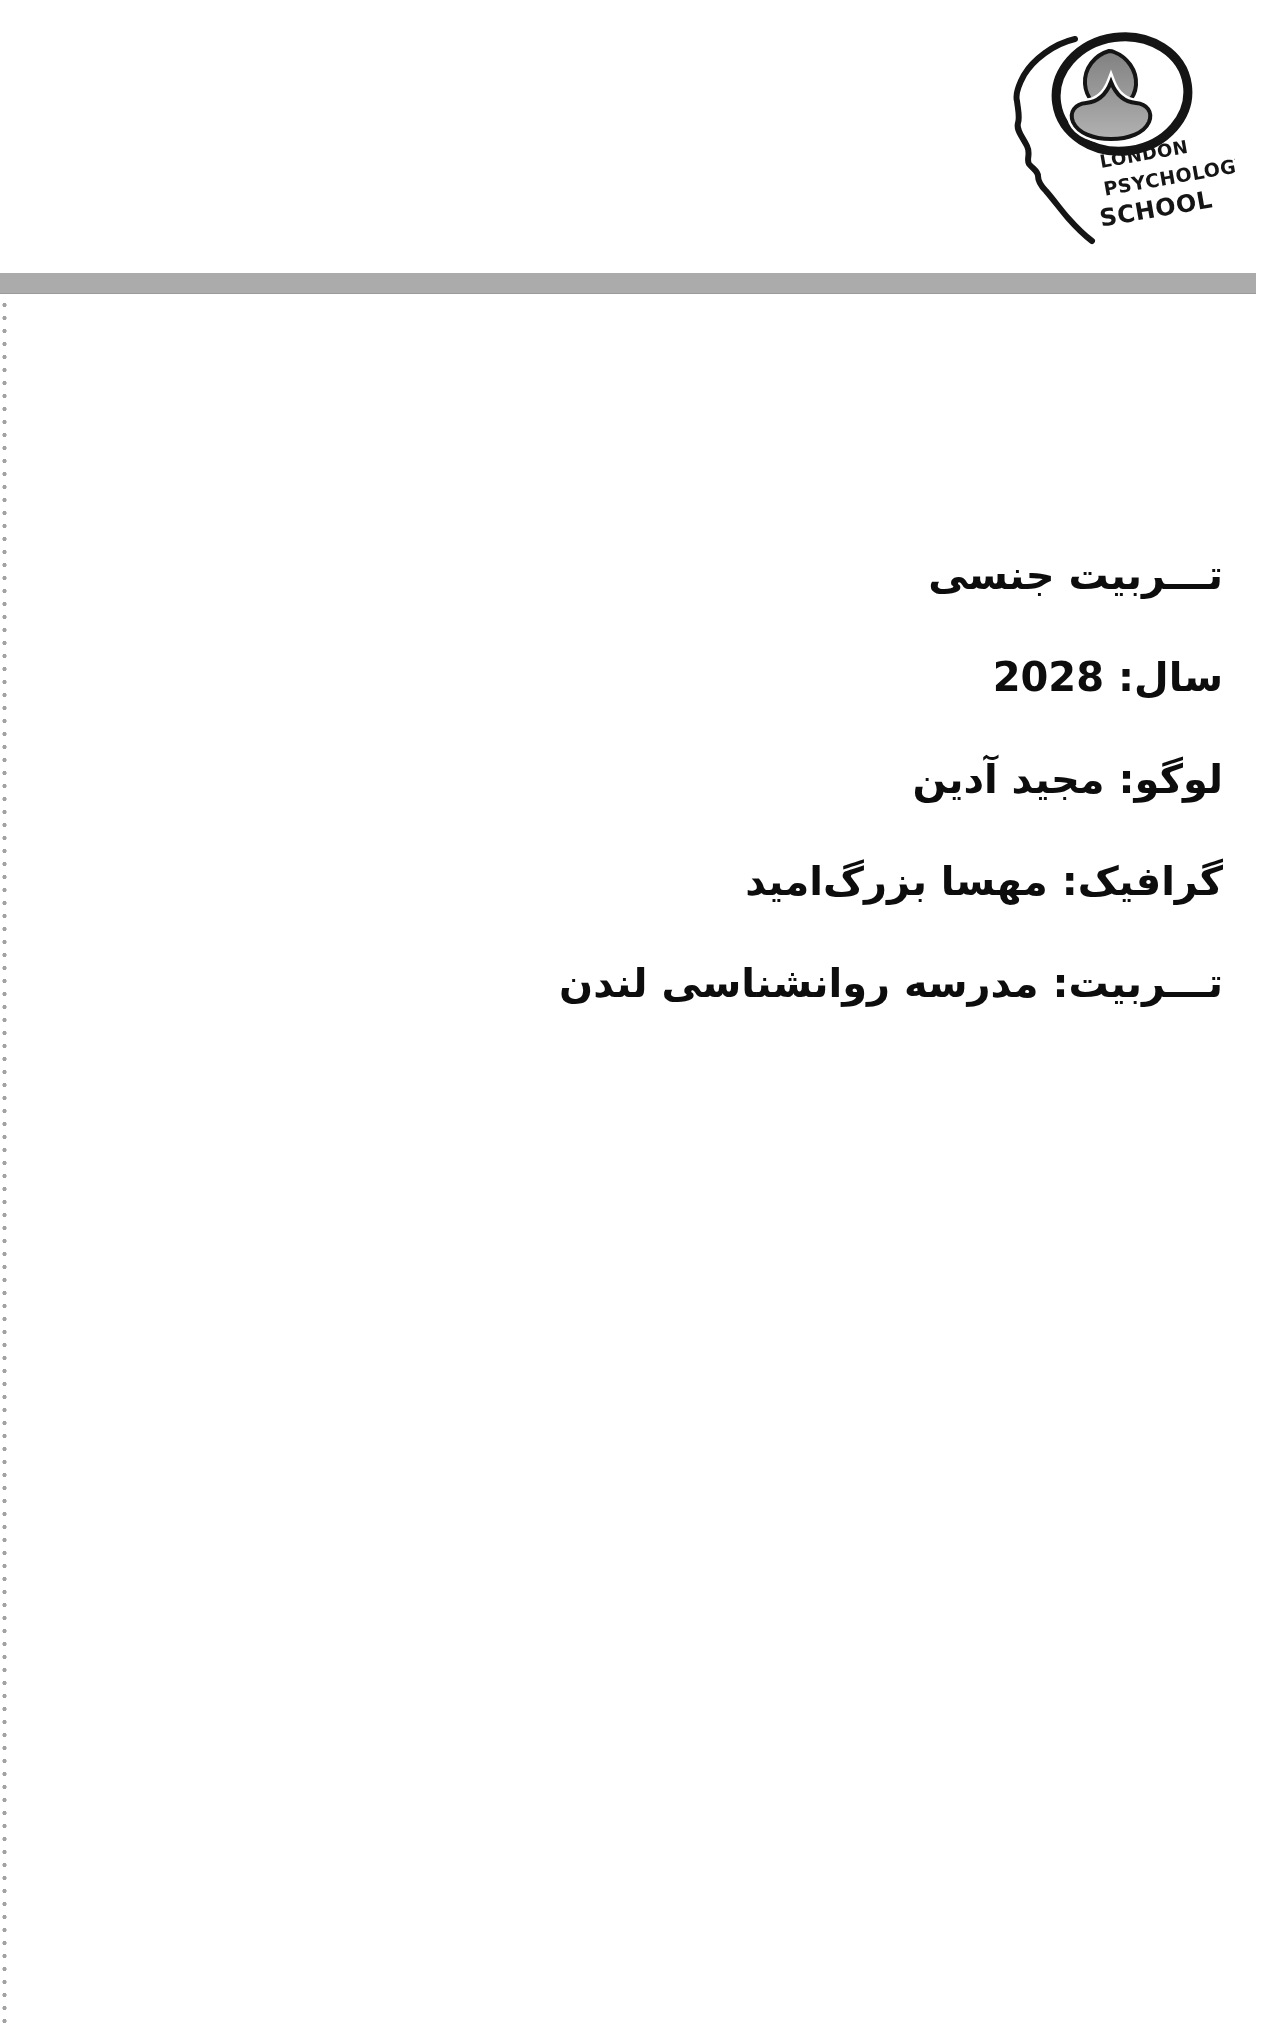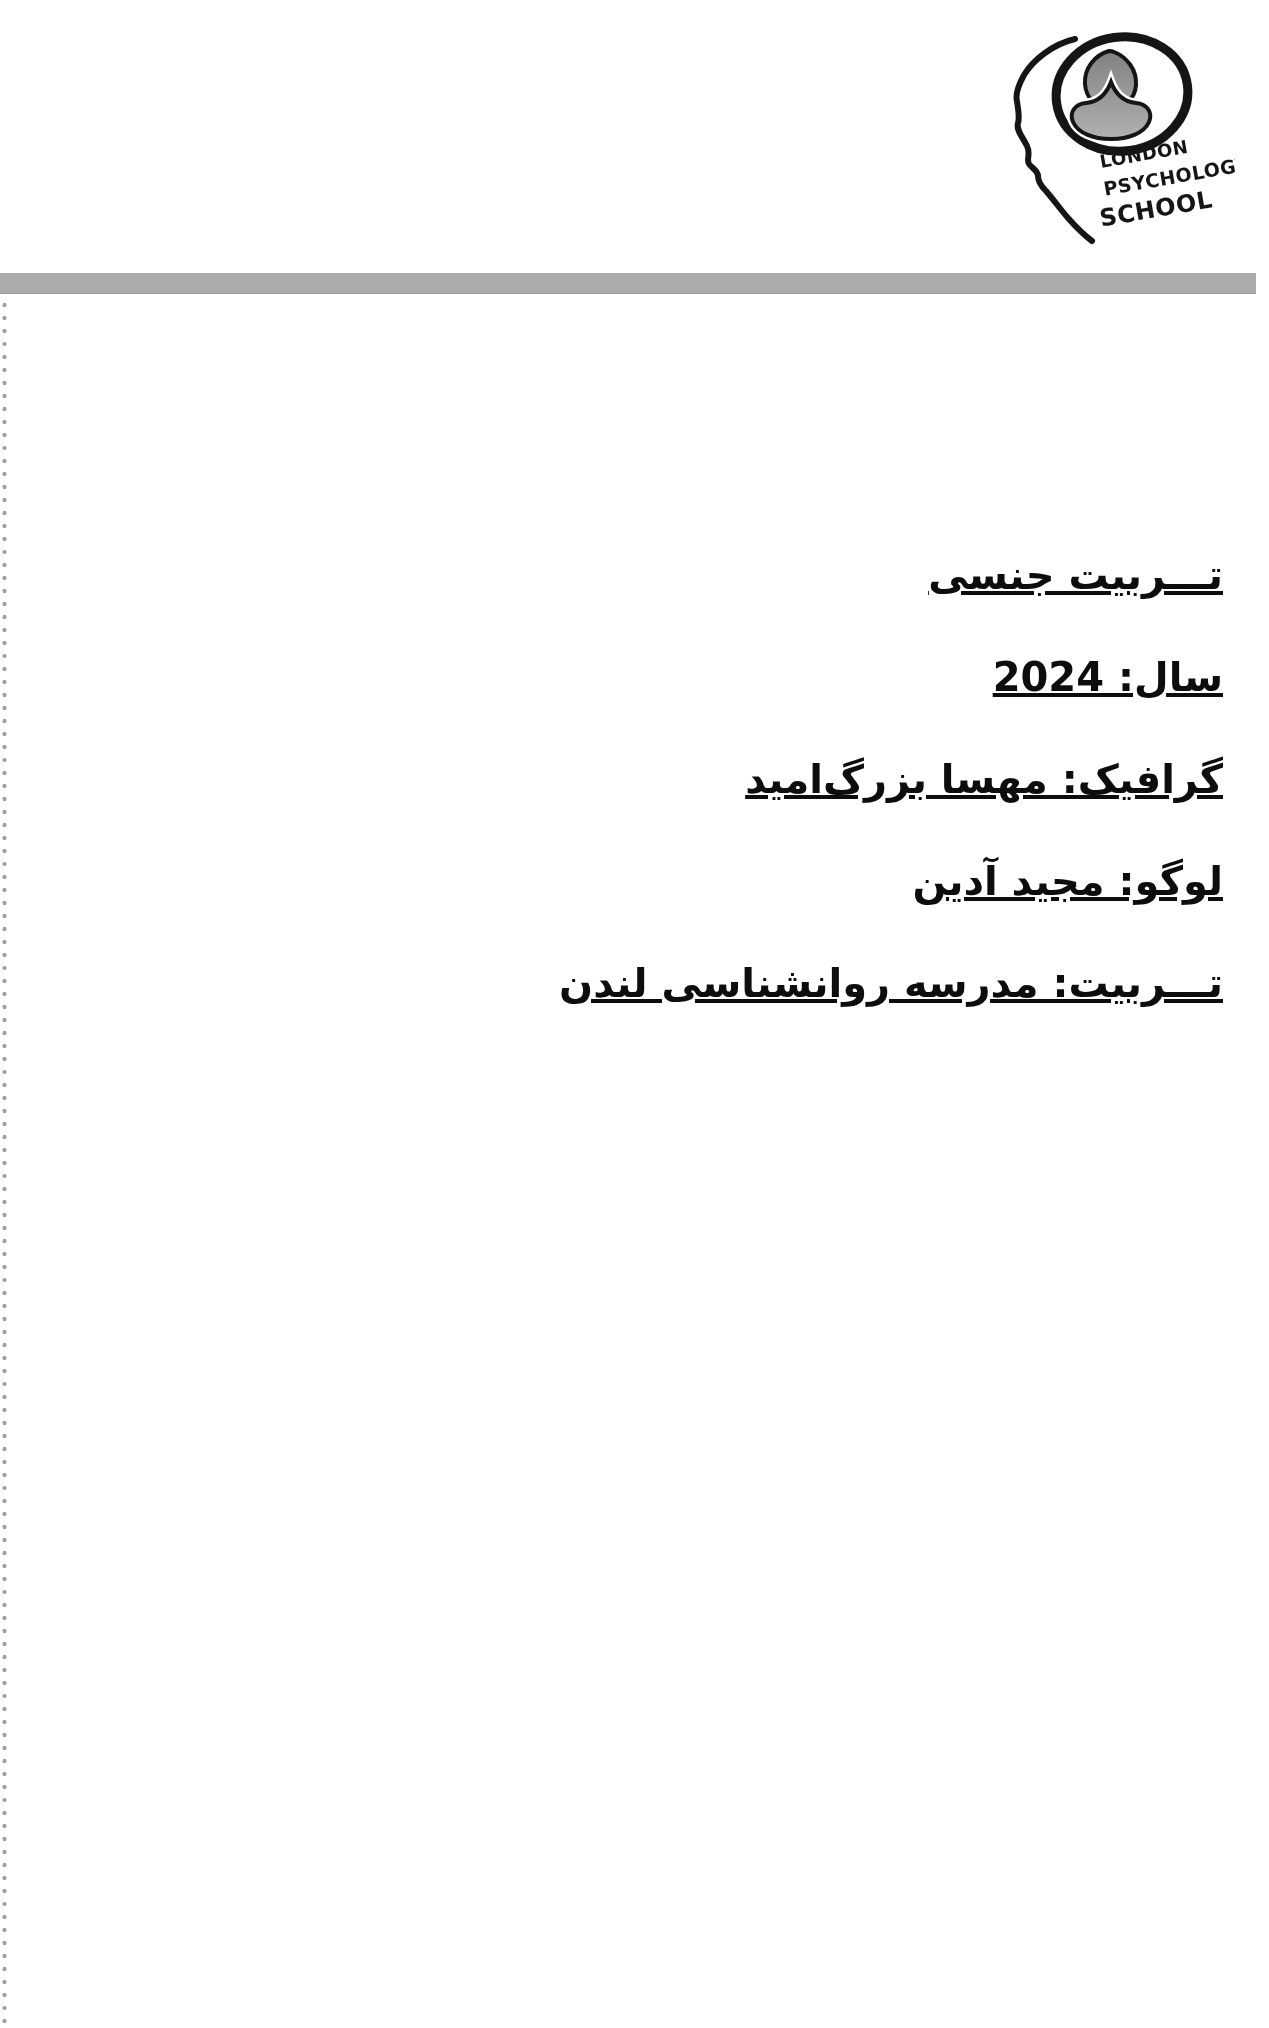--- a/index.html
+++ b/index.html
@@ -53,21 +53,20 @@
 
   
   .credits {
     position: absolute;
     top: 524px;
     right: 46px;
     width: 920px;
     direction: rtl;
     text-align: right;
     color: #0d0d0d;
-    text-decoration: underline;
   }
   .credit-line {
     font-size: 40px;
     font-weight: bold;
     line-height: 102px;
     white-space: nowrap;
   }
 </style>
 </head>
 <body>
@@ -114,19 +113,19 @@
       </g>
     </svg>
   </div>
 
   <div class="divider-bar"></div>
 
   <div class="dotted-line"></div>
 
   <div class="credits">
     <div class="credit-line">تـــربیت جنسی</div>
-    <div class="credit-line">سال: 2024</div>
+    <div class="credit-line">سال: 2028</div>
+    <div class="credit-line">لوگو: مجید آدین</div>
     <div class="credit-line">گرافیک: مهسا بزرگ‌امید</div>
-    <div class="credit-line">لوگو: مجید آدین</div>
     <div class="credit-line">تـــربیت: مدرسه روانشناسی لندن</div>
   </div>
 
 </div>
 
 </body></html>

